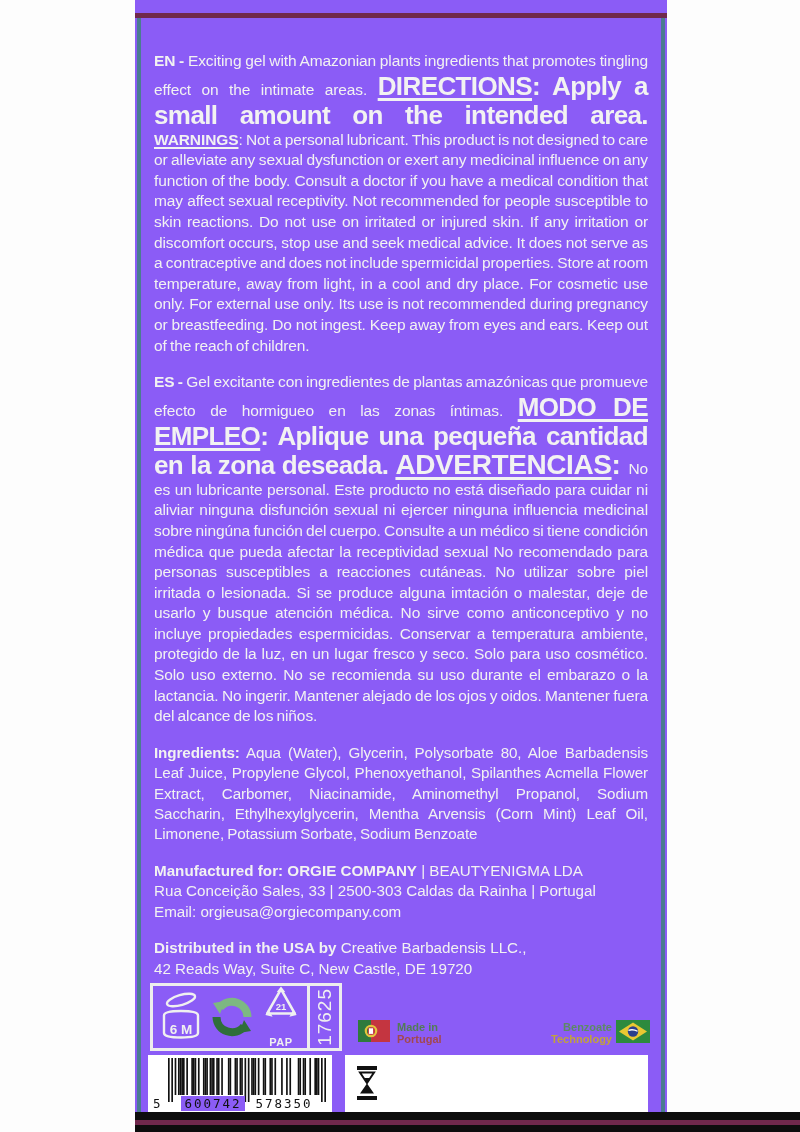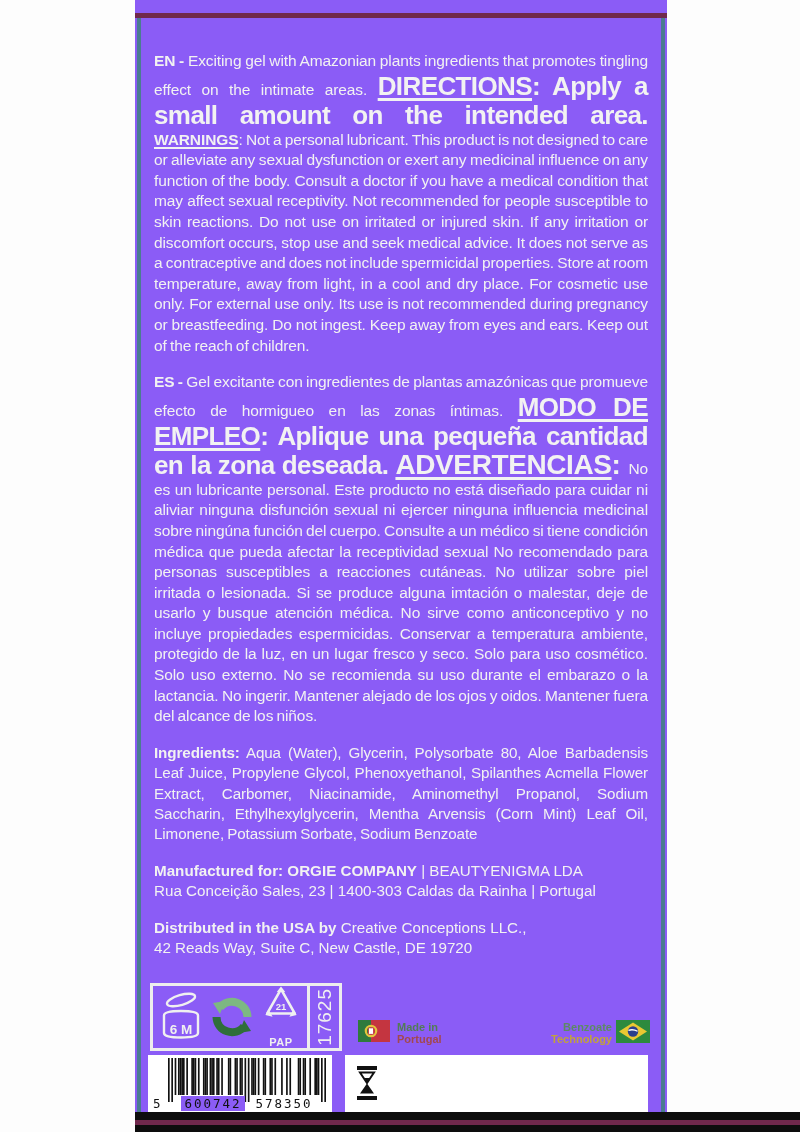--- a/index.html
+++ b/index.html
@@ -80,23 +80,23 @@
     <div class="edge right"></div>
 
     <div class="content">
 
       <p class="body-p p-en"><span class="bold">EN - </span><span>Exciting gel with Amazonian plants ingredients that promotes tingling effect on the intimate areas. </span><span class="big"><span class="u-big">DIRECTIONS</span><span>: Apply a small amount on the intended area. </span></span><span class="warn-t">WARNINGS</span><span>: Not a personal lubricant. This product is not designed to care or alleviate any sexual dysfunction or exert any medicinal influence on any function of the body. Consult a doctor if you have a medical condition that may affect sexual receptivity. Not recommended for people susceptible to skin reactions. Do not use on irritated or injured skin. If any irritation or discomfort occurs, stop use and seek medical advice. It does not serve as a contraceptive and does not include spermicidal properties. Store at room temperature, away from light, in a cool and dry place. For cosmetic use only. For external use only. Its use is not recommended during pregnancy or breastfeeding. Do not ingest. Keep away from eyes and ears. Keep out of the reach of children.</span></p>
 
       <p class="body-p p-es"><span class="bold">ES - </span><span>Gel excitante con ingredientes de plantas amazónicas que promueve efecto de hormigueo en las zonas íntimas. </span><span class="big"><span class="u-big">MODO DE EMPLEO</span><span>: Aplique una pequeña cantidad en la zona deseada. </span></span><span class="adv"><span class="u-adv">ADVERTENCIAS</span><span>: </span></span><span>No es un lubricante personal. Este producto no está diseñado para cuidar ni aliviar ninguna disfunción sexual ni ejercer ninguna influencia medicinal sobre ningúna función del cuerpo. Consulte a un médico si tiene condición médica que pueda afectar la receptividad sexual No recomendado para personas susceptibles a reacciones cutáneas. No utilizar sobre piel irritada o lesionada. Si se produce alguna imtación o malestar, deje de usarlo y busque atención médica. No sirve como anticonceptivo y no incluye propiedades espermicidas. Conservar a temperatura ambiente, protegido de la luz, en un lugar fresco y seco. Solo para uso cosmético. Solo uso externo. No se recomienda su uso durante el embarazo o la lactancia. No ingerir. Mantener alejado de los ojos y oidos. Mantener fuera del alcance de los niños.</span></p>
 
       <p class="body-p p-ing"><span class="bold">Ingredients:</span><span> Aqua (Water), Glycerin, Polysorbate 80, Aloe Barbadensis Leaf Juice, Propylene Glycol, Phenoxyethanol, Spilanthes Acmella Flower Extract, Carbomer, Niacinamide, Aminomethyl Propanol, Sodium Saccharin, Ethylhexylglycerin, Mentha Arvensis (Corn Mint) Leaf Oil, Limonene, Potassium Sorbate, Sodium Benzoate</span></p>
 
-      <p class="p-co"><span class="bold">Manufactured for: ORGIE COMPANY</span><span> | BEAUTYENIGMA LDA</span><br><span>Rua Conceição Sales, 23 | 1400-303 Caldas da Rainha | Portugal</span><br></p>
-
-      <p class="p-dist"><span class="bold">Distributed in the USA by</span><span> Creative Conceptions LLC.,</span><br><span>42 Reads Way, Suite C, New Castle, DE 19720</span></p>
+      <p class="p-co"><span class="bold">Manufactured for: ORGIE COMPANY</span><span> | BEAUTYENIGMA LDA</span><br><span>Rua Conceição Sales, 33 | 2500-303 Caldas da Rainha | Portugal</span><br><span>Email: orgieusa@orgiecompany.com</span></p>
+
+      <p class="p-dist"><span class="bold">Distributed in the USA by</span><span> Creative Barbadensis LLC.,</span><br><span>42 Reads Way, Suite C, New Castle, DE 19720</span></p>
 
     </div>
   </div>
 
   <div class="icon-box">
     <div class="icon-cell cell-jar">
       <svg width="44" height="52" viewBox="0 0 44 52">
         <g stroke="#f0f0f0" stroke-width="2.4" fill="none">
           <ellipse cx="22" cy="9" rx="14.5" ry="5" transform="rotate(-16 22 9)"></ellipse>
           <path d="M5 24.5 q0 -4.5 17 -4.5 q17 0 17 4.5 l0 17.5 q0 4.5 -17 4.5 q-17 0 -17 -4.5 Z"></path>

